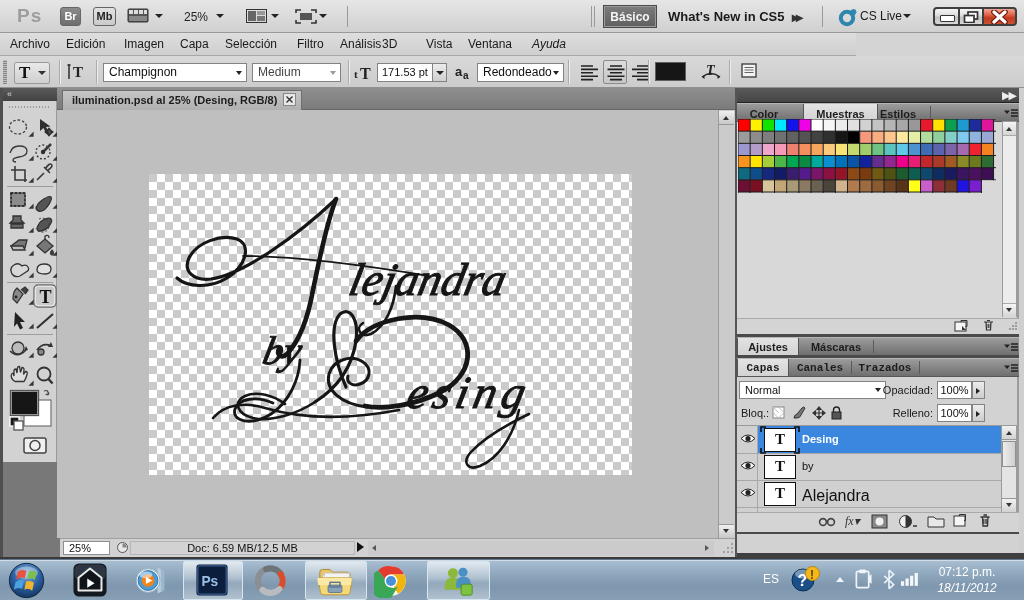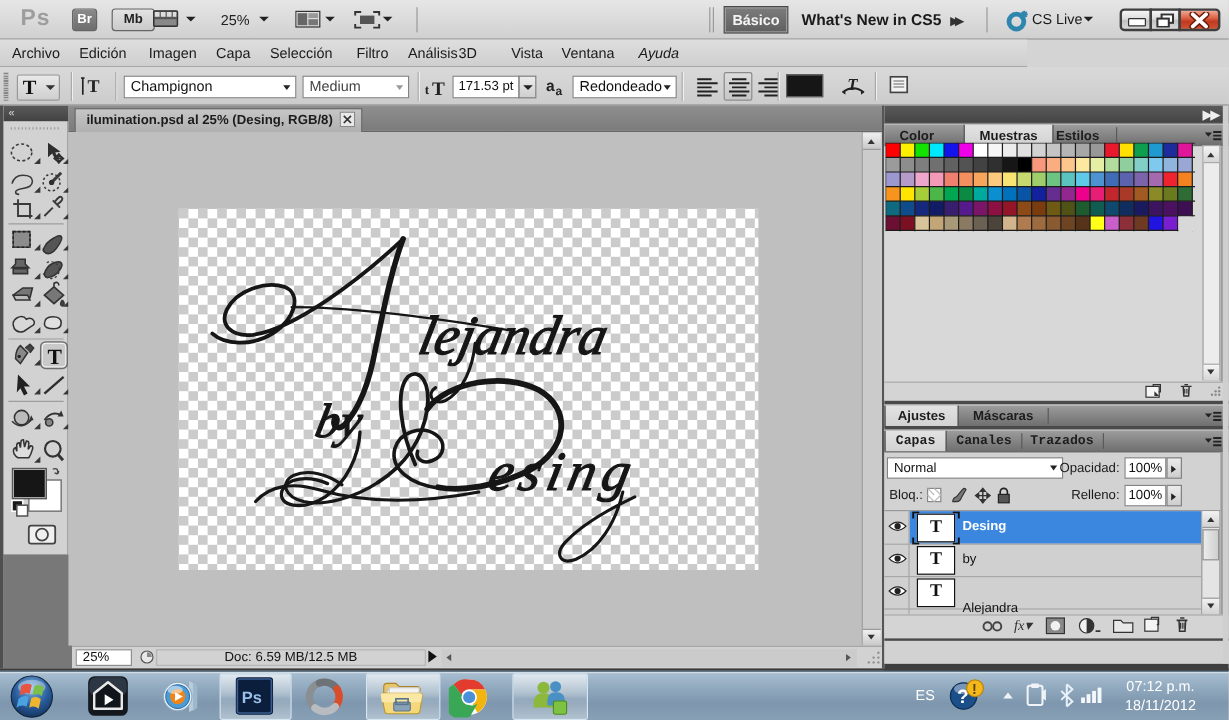--- a/index.html
+++ b/index.html
@@ -4,21 +4,21 @@
 <style>
 html,body{margin:0;padding:0;}
 body{width:1024px;height:600px;overflow:hidden;font-family:"Liberation Sans",sans-serif;position:relative;background:#d4d4d4;}
 #root{position:absolute;left:0;top:0;width:1024px;height:600px;}
 .abs{position:absolute;}
 
 #titlebar{left:0;top:0;width:1024px;height:33px;background:linear-gradient(#e6e6e6,#d0d0d0);border-bottom:1px solid #999;box-sizing:border-box;}
 #pslogo{left:17px;top:5px;font-size:19px;font-weight:bold;color:#9d9d9d;letter-spacing:1px;}
 .tbtn{height:19px;box-sizing:border-box;border:1px solid #666;border-radius:3px;font-size:11px;font-weight:bold;text-align:center;line-height:17px;}
 #brbtn{left:60px;top:7px;width:21px;background:linear-gradient(#8a8a8a,#6e6e6e);color:#fff;}
-#mbbtn{left:93px;top:7px;width:36px;background:linear-gradient(#e2e2e2,#cacaca);color:#222;}
+#mbbtn{left:93px;top:7px;width:23px;background:linear-gradient(#e2e2e2,#cacaca);color:#222;}
 .tsep{top:6px;width:1px;height:21px;background:#9a9a9a;}
 .warr{width:0;height:0;border-left:4px solid transparent;border-right:4px solid transparent;border-top:4px solid #222;}
 #ttl-zoom{left:184px;top:10px;color:#222;font-size:12px;}
 
 .winbtn{top:7px;height:19px;box-sizing:border-box;border:2px solid #3f3f3f;}
 #btnmin{left:933px;width:27px;border-radius:4px 0 0 4px;background:linear-gradient(#f5f5f5,#dcdcdc 45%,#c2c2c2 55%,#d8d8d8);}
 #btnres{left:958px;width:26px;border-radius:0;background:linear-gradient(#f5f5f5,#dcdcdc 45%,#c2c2c2 55%,#d8d8d8);}
 #btnclose{left:982px;width:35px;border-radius:0 4px 4px 0;background:linear-gradient(#f0a794,#dd6247 40%,#c03a20 60%,#cd5234);}
 
 #menubar{left:0;top:33px;width:856px;height:23px;background:linear-gradient(#dedede,#cfcfcf);border-bottom:1px solid #a8a8a8;box-sizing:border-box;color:#1a1a1a;font-size:12px;}
@@ -622,21 +622,21 @@
   <div class="abs" style="left:764px;top:428px;width:30px;height:22px;background:#fff;border:1px solid #111;font-family:'Liberation Serif',serif;font-weight:bold;font-size:15px;color:#111;text-align:center;line-height:21px;">T</div>
   <div class="abs" style="left:764px;top:455px;width:30px;height:22px;background:#fff;border:1px solid #111;font-family:'Liberation Serif',serif;font-weight:bold;font-size:15px;color:#111;text-align:center;line-height:21px;">T</div>
   <div class="abs" style="left:764px;top:482px;width:30px;height:22px;background:#fff;border:1px solid #111;font-family:'Liberation Serif',serif;font-weight:bold;font-size:15px;color:#111;text-align:center;line-height:21px;">T</div>
   <svg class="abs" style="left:760px;top:426px;" width="40" height="28" viewBox="0 0 40 28">
       <g stroke="#111" stroke-width="1.6" fill="none">
         <path d="M1 6 V1 H6 M34 1 H39 V6 M39 22 V27 H34 M6 27 H1 V22"></path>
       </g>
     </svg>
   <div class="abs" style="left:802px;top:433px;font-size:11px;font-weight:bold;color:#fff;">Desing</div>
   <div class="abs" style="left:802px;top:460px;font-size:11px;color:#111;">by</div>
-  <div class="abs" style="left:802px;top:501px;font-size:11px;color:#111;">Alejandra</div>
+  <div class="abs" style="left:802px;top:487px;font-size:16px;color:#111;">Alejandra</div>
 
   <div class="abs" style="left:1017px;top:377px;width:7px;height:155px;background:#9c9c9c;"></div>
   <div class="abs" style="left:1001px;top:425px;width:16px;height:87px;background:#e4e4e4;border:1px solid #9a9a9a;box-sizing:border-box;"></div>
   <div class="abs" style="left:1002px;top:426px;width:14px;height:13px;background:linear-gradient(#f2f2f2,#d2d2d2);border-bottom:1px solid #999;"></div>
   <div class="abs" style="left:1006px;top:431px;width:0;height:0;border-left:3.5px solid transparent;border-right:3.5px solid transparent;border-bottom:4px solid #333;"></div>
   <div class="abs" style="left:1002px;top:441px;width:14px;height:26px;background:linear-gradient(90deg,#ececec,#cfcfcf);border:1px solid #909090;box-sizing:border-box;"></div>
   <div class="abs" style="left:1002px;top:498px;width:14px;height:13px;background:linear-gradient(#f2f2f2,#d2d2d2);border-top:1px solid #999;"></div>
   <div class="abs" style="left:1006px;top:503px;width:0;height:0;border-left:3.5px solid transparent;border-right:3.5px solid transparent;border-top:4px solid #333;"></div>
 
   <div class="abs" style="left:737px;top:512px;width:287px;height:20px;background:#d4d4d4;border-top:1px solid #aaa;box-sizing:border-box;"></div>
@@ -776,14 +776,14 @@
   </svg>
   <svg class="abs" style="left:900px;top:569px;" width="22" height="19" viewBox="0 0 24 20">
     <g fill="#f5f8fb">
         <rect x="1" y="13" width="3.5" height="5"></rect>
         <rect x="6" y="10" width="3.5" height="8"></rect>
         <rect x="11" y="7" width="3.5" height="11"></rect>
         <rect x="16" y="4" width="3.5" height="14"></rect>
       </g>
   </svg>
   <div class="abs" style="left:936px;top:565px;width:62px;color:#fff;font-size:12px;text-align:center;">07:12 p.m.</div>
-  <div class="abs" style="left:932px;top:581px;width:70px;color:#fff;font-size:12px;text-align:center;">18/11/2012</div>
+  <div class="abs" style="left:932px;top:581px;width:70px;color:#fff;font-size:12px;text-align:center;font-style:italic;">18/11/2012</div>
 </div>
 
 </body></html>

